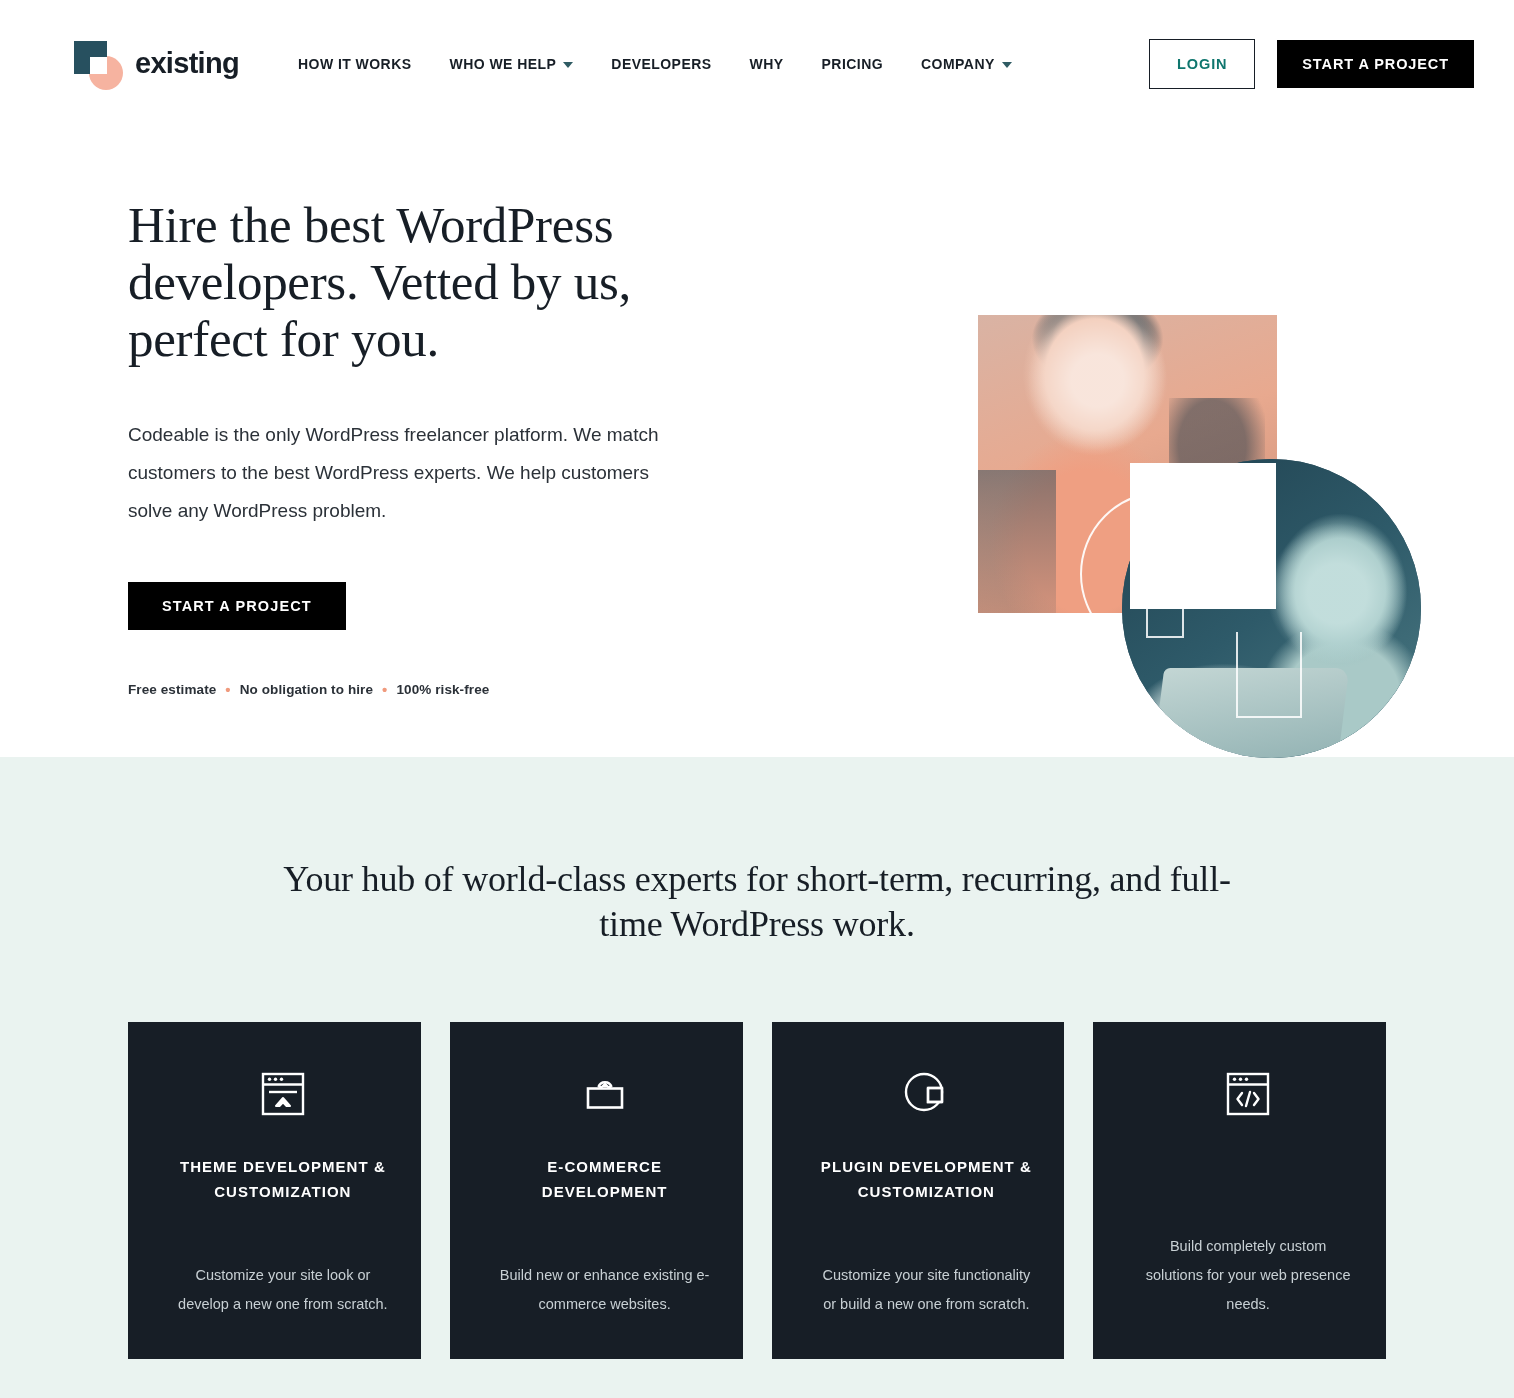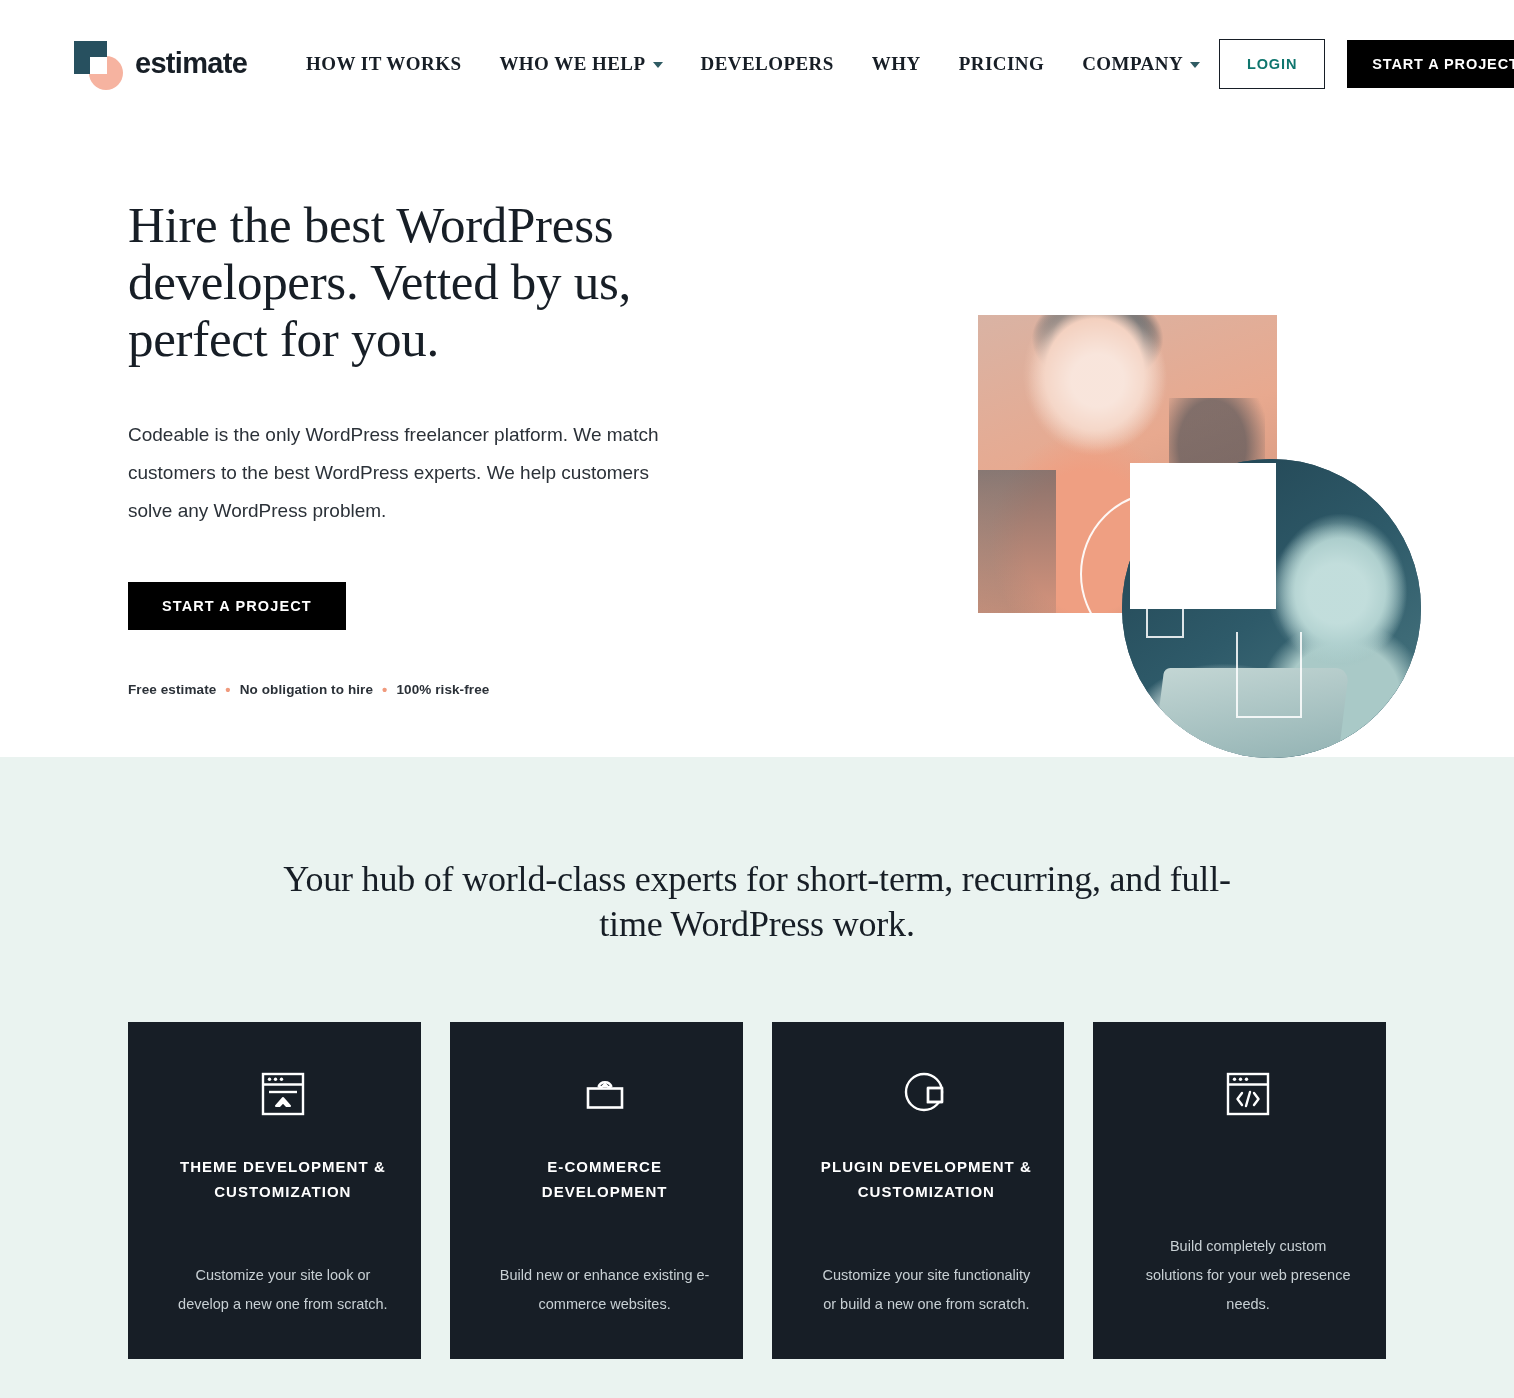--- a/index.html
+++ b/index.html
@@ -77,28 +77,27 @@
     align-items: center;
     gap: 0;
     flex: 1 1 auto;
   }
 
   .nav-item {
     display: flex;
     align-items: center;
     gap: 7px;
     padding: 0 19px;
-    font-size: 19px;
+    font-size: 14px;
     font-weight: 700;
     letter-spacing: 0.45px;
     color: #171e26;
     text-decoration: none;
     white-space: nowrap;
     cursor: pointer;
-    font-family: Liberation Serif, serif;
   }
 
   .caret {
     display: inline-block;
     width: 0; height: 0;
     border-left: 5px solid transparent;
     border-right: 5px solid transparent;
     border-top: 6px solid #2f5b63;
     margin-top: 3px;
   }
@@ -378,21 +377,21 @@
 <body>
 
 <header class="site-header">
 
   <a class="brand" href="#">
     <span class="brand-mark">
       <span class="circle"></span>
       <span class="square"></span>
       <span class="notch"></span>
     </span>
-    <span class="brand-word">estimate</span>
+    <span class="brand-word">existing</span>
   </a>
 
   <nav class="main-nav">
     <a class="nav-item" href="#">
       <span>HOW IT WORKS</span>
     </a>
     <a class="nav-item" href="#">
       <span>WHO WE HELP</span>
       <span class="caret"></span>
     </a>

